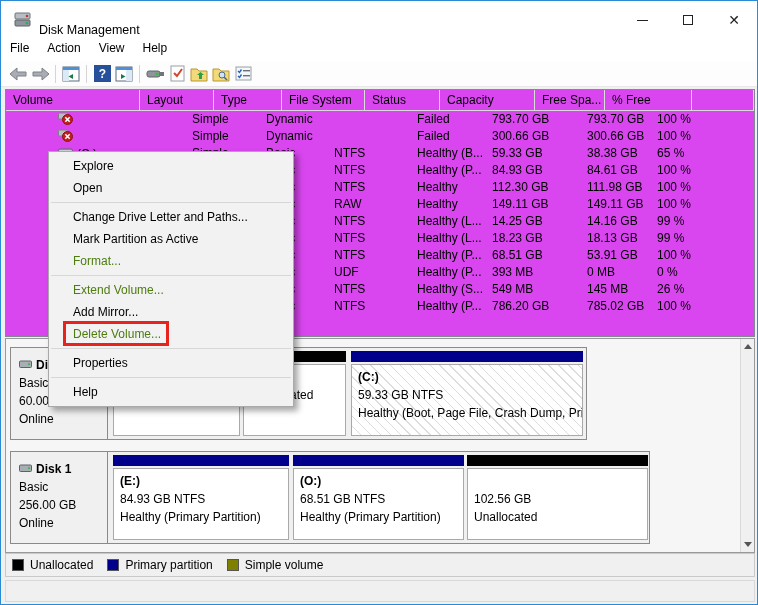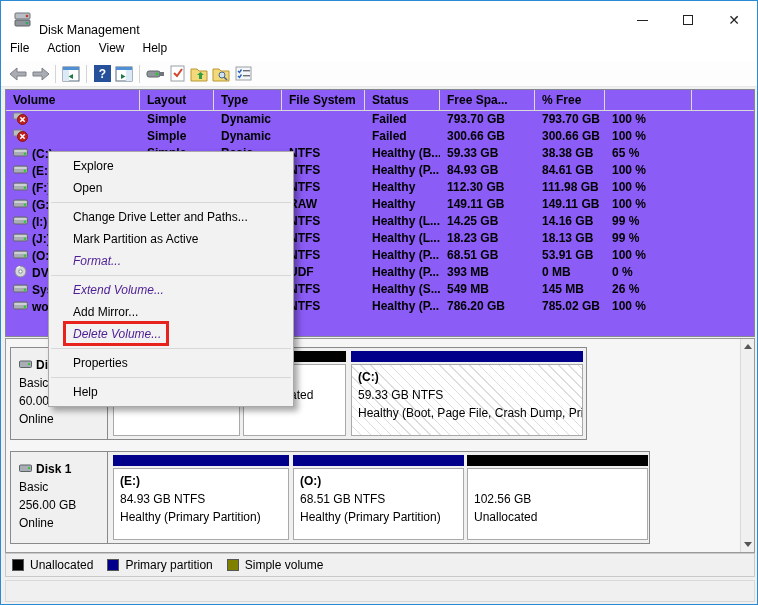--- a/index.html
+++ b/index.html
@@ -19,25 +19,25 @@
   
   #menubar { position:absolute; left:0; top:38px; width:100%; height:22px; background:#fff; display:flex; }
   .menu-top-item { padding:2px 9px; }
 
   
   #toolbar { position:absolute; left:0; top:60px; width:100%; height:26px; background:#fdfdfd; display:flex; align-items:center; padding-left:6px; border-bottom:1px solid #e8e8e8; }
   .tb-icon { width:22px; height:22px; display:flex; align-items:center; justify-content:center; }
   .tb-sep { width:1px; height:18px; background:#d5d5d5; margin:0 4px; }
 
   
-  #volume-pane { position:absolute; left:4px; top:88px; width:750px; height:248px; background:#8b5cf6; border:1px solid #828790;font-weight:bold; }
+  #volume-pane { position:absolute; left:4px; top:88px; width:750px; height:248px; background:#d946ef; border:1px solid #828790; }
   .grid-row { display:grid; grid-template-columns:134px 74px 68px 83px 75px 95px 70px 87px 1fr; }
   #list-header { height:21px; border-bottom:1px solid #d9d9d9; }
   #list-header .hcell { border-right:1px solid #dcdcdc; padding:3px 0 0 7px; overflow:hidden; white-space:nowrap; }
-  .vrow { height:17px; }
+  .vrow { height:17px;padding-left:45px; }
   .vcell { padding:1px 0 0 7px; overflow:hidden; white-space:nowrap; }
   .vcell.name { display:flex; align-items:center; gap:4px; padding-top:0; }
   .vcell.name svg { flex:none; }
 
   
   #graph-pane { position:absolute; left:4px; top:337px; width:750px; height:215px; background:#f6f6f6; border:1px solid #9a9a9a; overflow:hidden; }
   .disk-row { position:absolute; left:4px; height:93px; background:#f0f0f0; border:1px solid #8a8a8a; }
   .disk-head { position:absolute; left:0; top:0; width:97px; height:100%; border-right:1px solid #8a8a8a; padding:8px 0 0 8px; line-height:18px; }
   .disk-name { font-weight:bold; display:flex; align-items:center; gap:4px; }
   .part { position:absolute; top:3px; bottom:3px; }
@@ -55,21 +55,21 @@
   
   #legend { position:absolute; left:4px; top:552px; width:750px; height:24px; background:#f0f0f0; border:1px solid #c9c9c9; display:flex; align-items:center; gap:14px; padding-left:6px; }
   .legend-item { display:flex; align-items:center; gap:6px; }
   .swatch { width:12px; height:12px; border:1px solid #555; }
 
   #statusbar { position:absolute; left:4px; top:579px; width:750px; height:22px; background:#f0f0f0; border:1px solid #d9d9d9; }
 
   
   #context-menu { position:absolute; left:47px; top:150px; width:246px; background:#f2f2f2; border:1px solid #a9a9a9; box-shadow:4px 4px 6px rgba(0,0,0,.35); padding:3px 0; z-index:50; }
   .menu-item { position:relative; height:22px; padding:4px 0 0 24px; white-space:nowrap; }
-  .menu-item.disabled { color:#4c1d95;font-style:italic; }
+  .menu-item.disabled { color:#4d7c0f; }
   .menu-sep { height:1px; background:#d7d7d7; margin:3px 2px; }
   .red-annotation { position:absolute; left:14px; top:-2px; width:106px; height:25px; border:3px solid #e8231d; z-index:51; pointer-events:none; }
 </style>
 </head>
 <body>
 
 <div id="window">
 
   <div id="titlebar">
     <svg id="app-icon" viewBox="0 0 17 15">
@@ -170,20 +170,21 @@
       </div>
     </div>
 
   <div id="volume-pane">
     <div id="list-header" class="grid-row">
         <div class="hcell">Volume</div>
         <div class="hcell">Layout</div>
         <div class="hcell">Type</div>
         <div class="hcell">File System</div>
         <div class="hcell">Status</div>
+        <div class="hcell">Capacity</div>
         <div class="hcell">Free Spa...</div>
         <div class="hcell">% Free</div>
         <div class="hcell"></div>
       </div>
     <div id="volume-rows">
         <div class="grid-row vrow">
           <div class="vcell name">
             <span><svg width="15" height="13" viewBox="0 0 15 13">
                 <rect x="0.5" y="1" width="9" height="6" rx="1" fill="#b9bec4" stroke="#7d8187"></rect>
                 <circle cx="9.5" cy="7.5" r="5" fill="#c21f1f" stroke="#8c1414"></circle>

